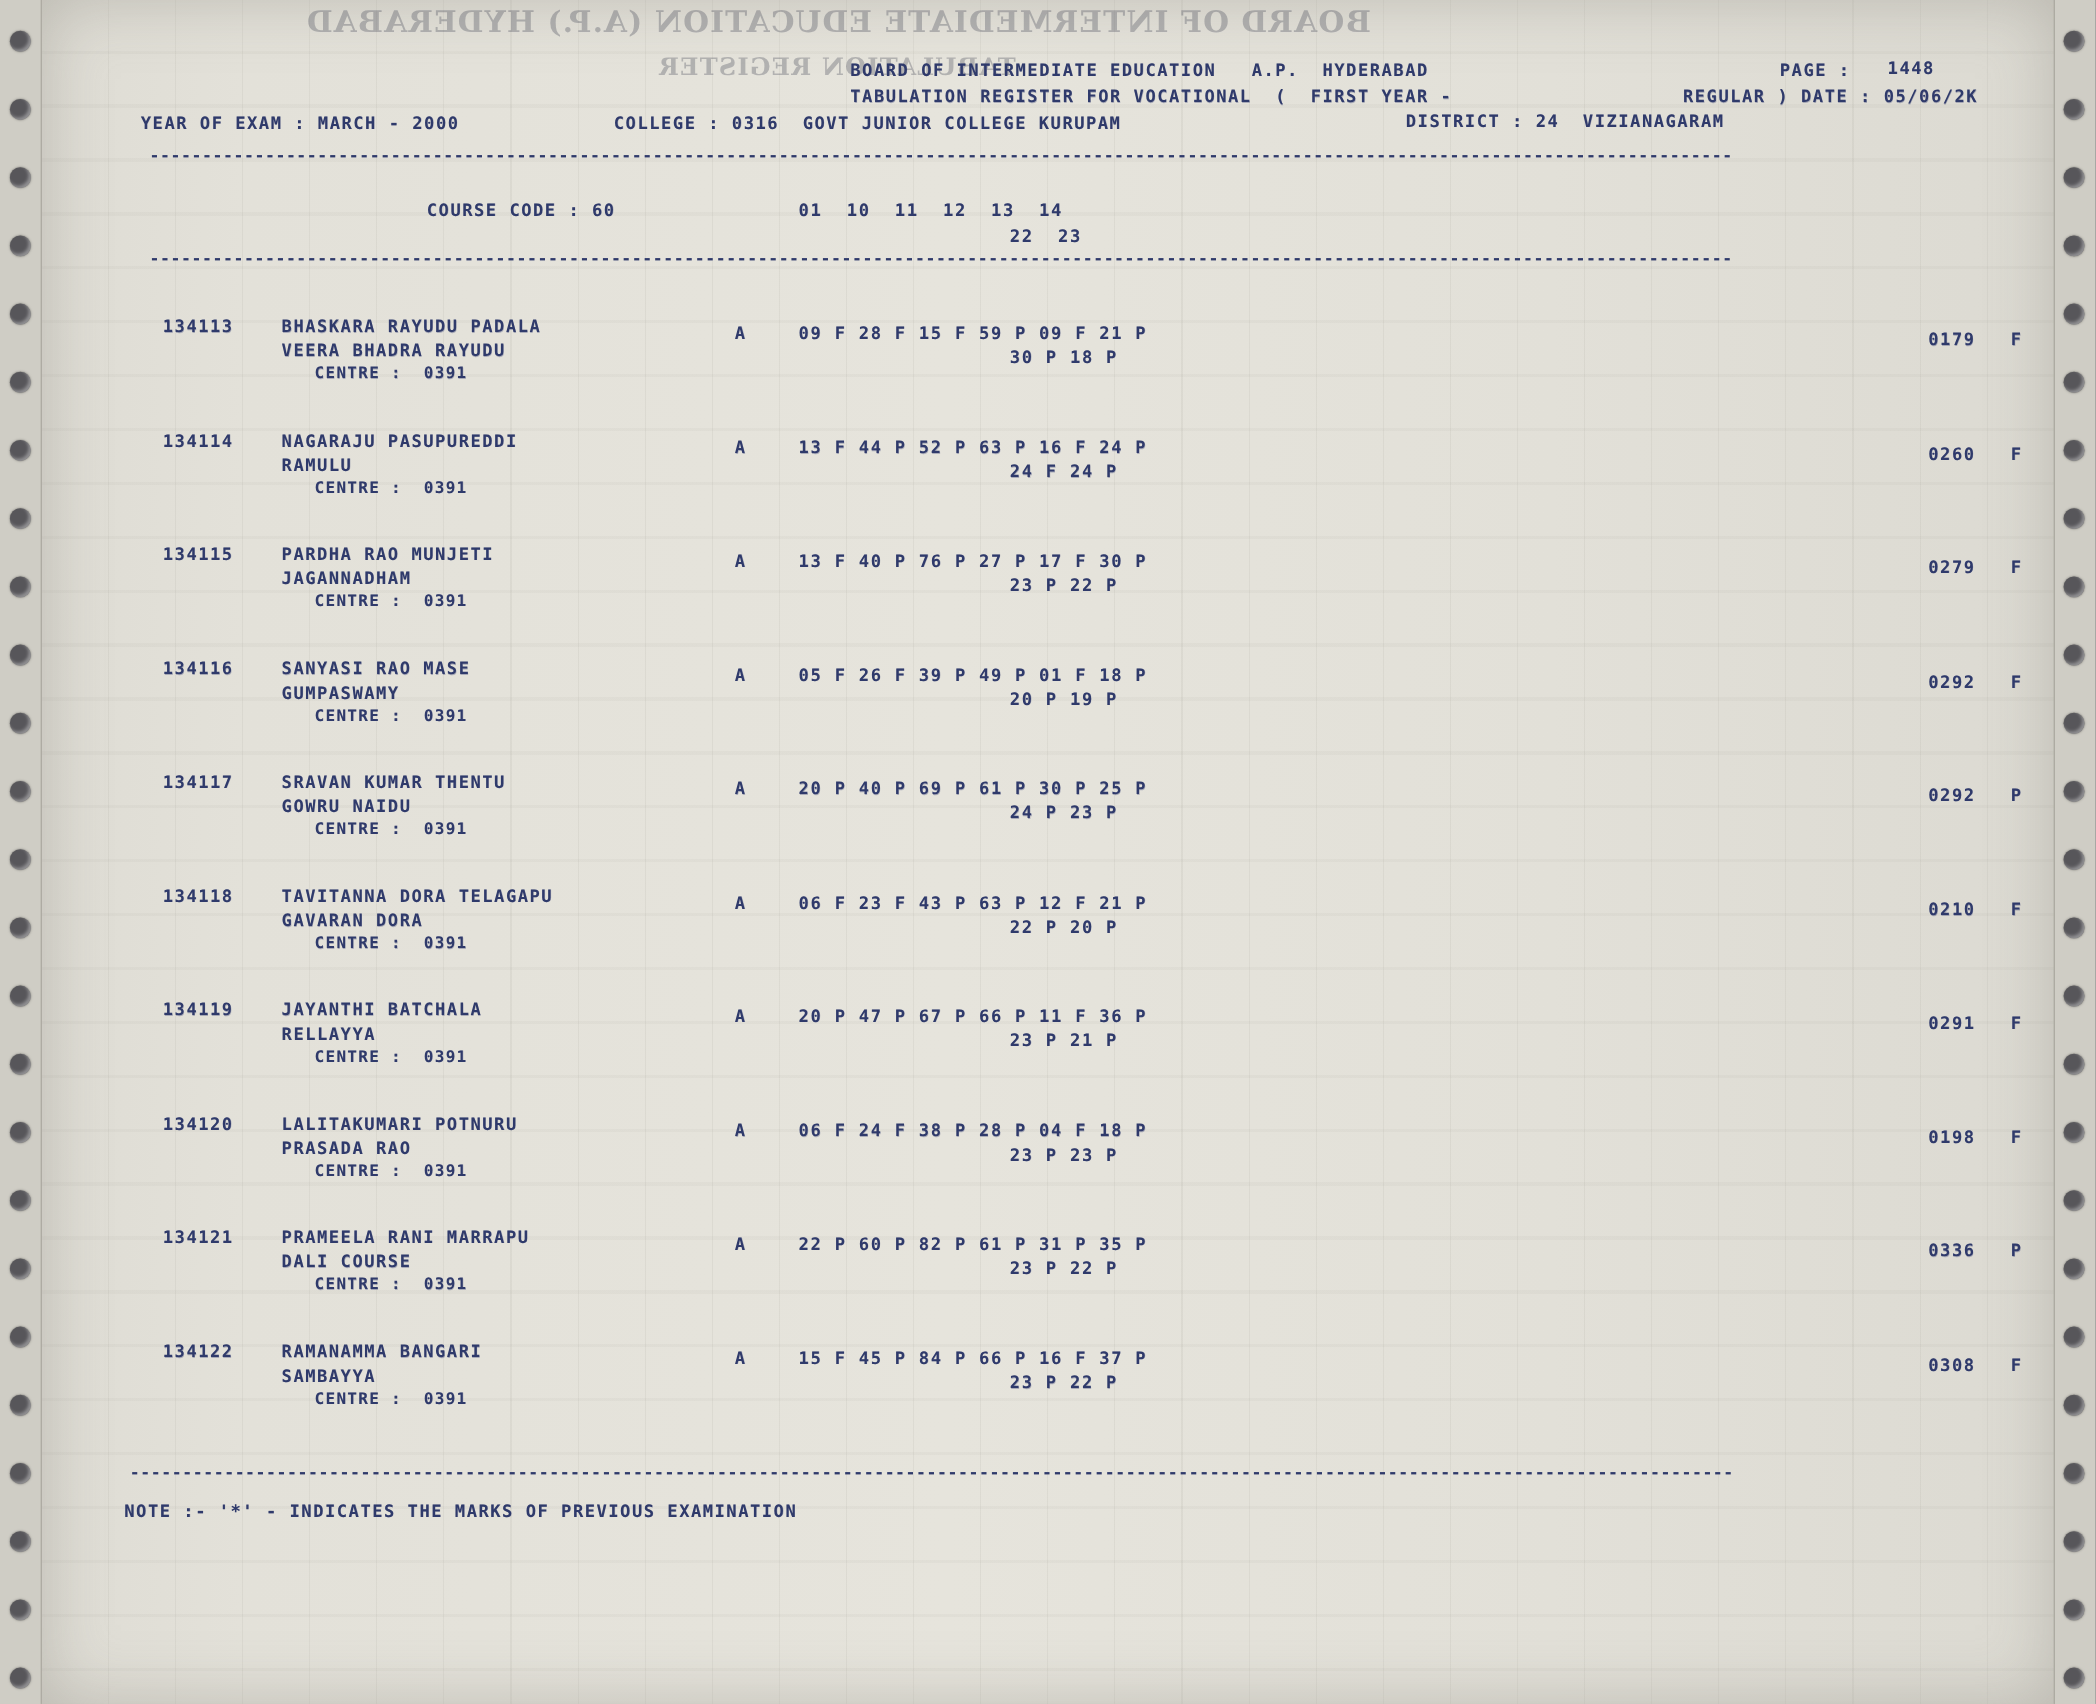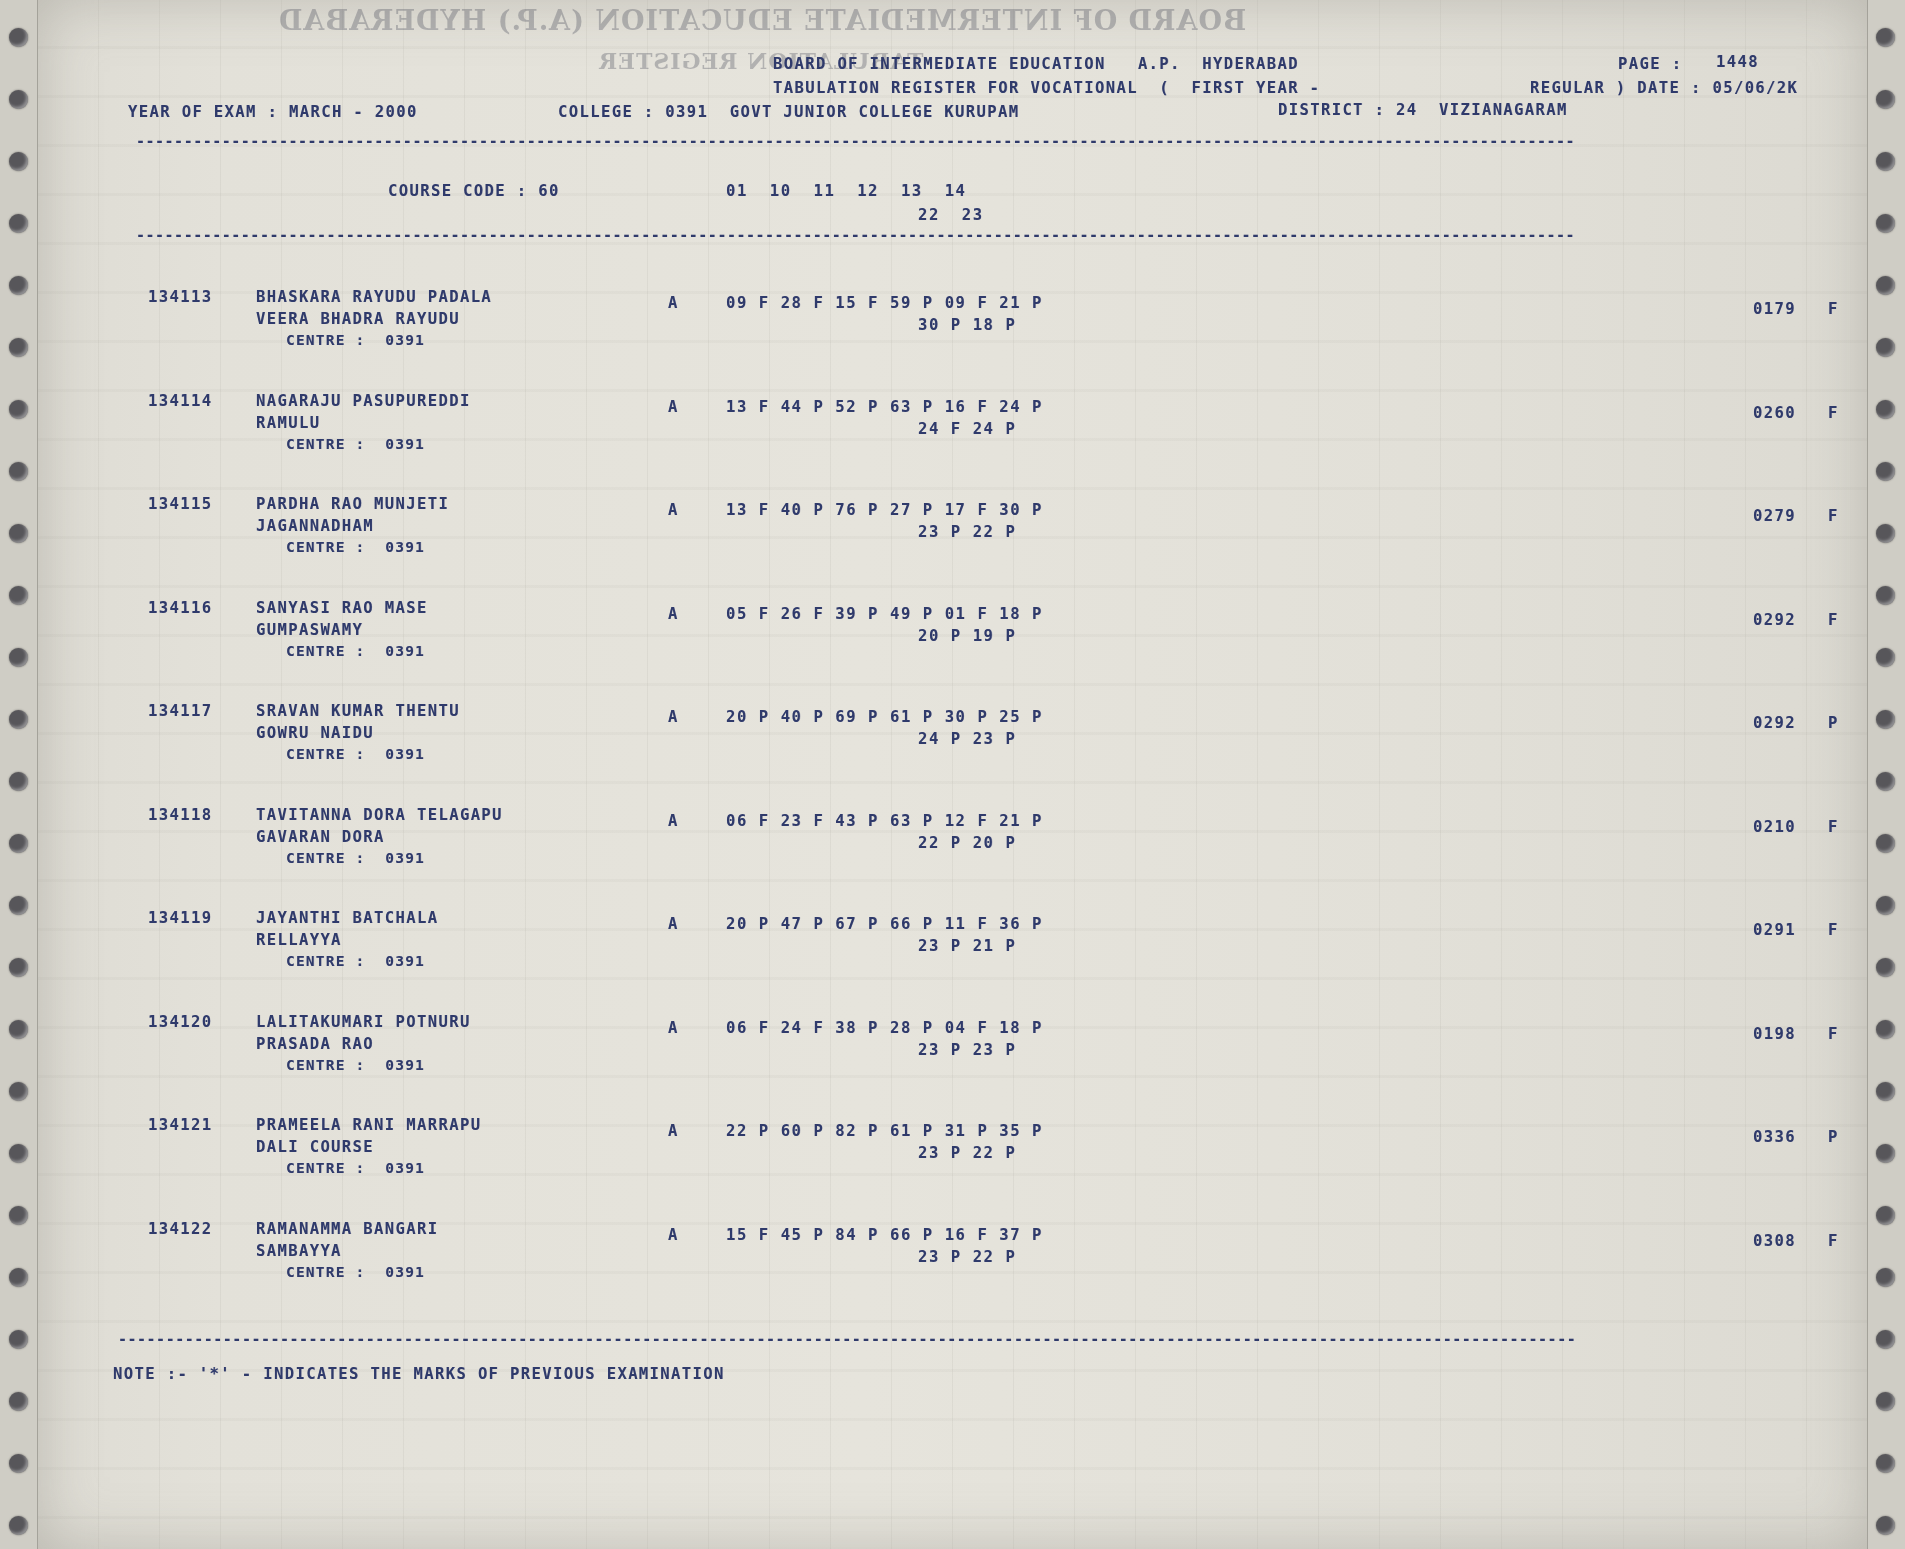--- a/index.html
+++ b/index.html
@@ -125,21 +125,21 @@
     <div class="ghost" style="left:560px; top:48px; font-size:22px; letter-spacing:1px;">TABULATION REGISTER</div>
 
     <div class="txt" style="left:735px; top:55px;">BOARD OF INTERMEDIATE EDUCATION   A.P.  HYDERABAD</div>
     <div class="txt" style="left:1580px; top:55px;">PAGE :</div>
     <div class="txt" style="left:1678px; top:53px;">1448</div>
 
     <div class="txt" style="left:735px; top:79px;">TABULATION REGISTER FOR VOCATIONAL  (  FIRST YEAR -</div>
     <div class="txt" style="left:1492px; top:79px;">REGULAR ) DATE : 05/06/2K</div>
 
     <div class="txt" style="left:90px; top:103px;">YEAR OF EXAM : MARCH - 2000</div>
-    <div class="txt" style="left:520px; top:103px;">COLLEGE : 0391  GOVT JUNIOR COLLEGE KURUPAM</div>
+    <div class="txt" style="left:520px; top:103px;">COLLEGE : 0316  GOVT JUNIOR COLLEGE KURUPAM</div>
     <div class="txt" style="left:1240px; top:101px;">DISTRICT : 24  VIZIANAGARAM</div>
 
     <div class="dash" style="left:98px; top:132px; width:1440px; letter-spacing:0.5px;">-------------------------------------------------------------------------------------------------------------------------------------------------------------</div>
 
     <div class="txt" style="left:350px; top:182px;">COURSE CODE : 60</div>
     <div class="txt marks" style="left:688px; top:182px;" id="courseRow1">01  10  11  12  13  14</div>
     <div class="txt marks" style="left:880px; top:206px;" id="courseRow2">22  23</div>
 
     <div class="dash" style="left:98px; top:226px; width:1440px; letter-spacing:0.5px;">-------------------------------------------------------------------------------------------------------------------------------------------------------------</div>
 

